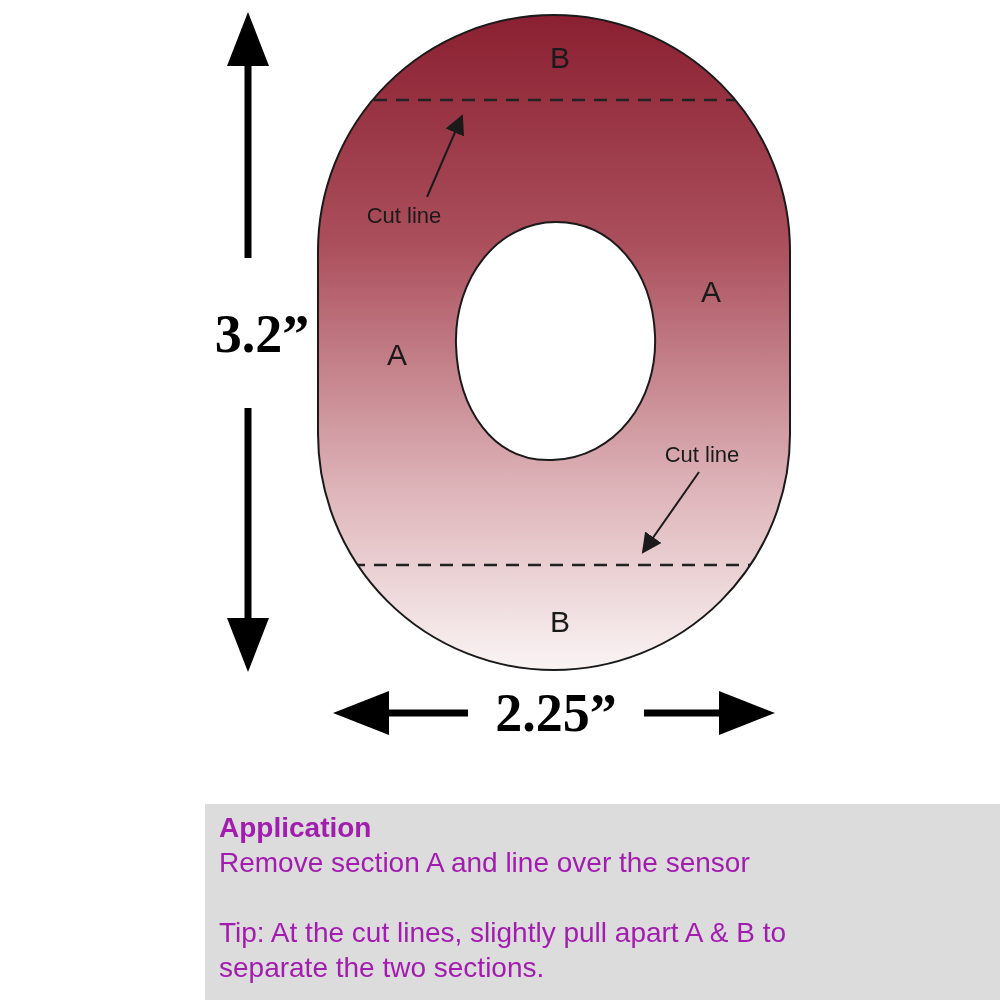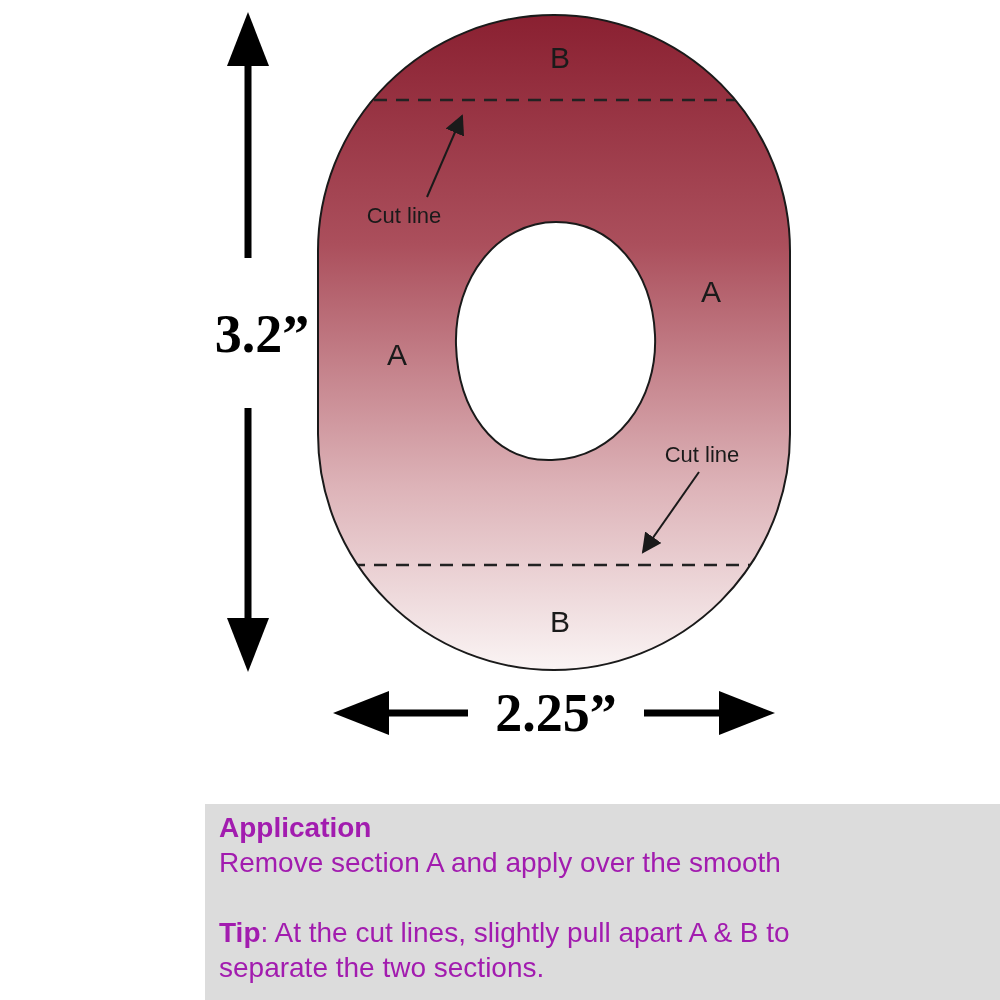--- a/index.html
+++ b/index.html
@@ -60,21 +60,21 @@
     height: 240px;
     background: #dcdcdc;
     box-sizing: border-box;
     padding: 6px 14px;
     color: #a21caf;
     font-size: 28px;
     line-height: 35px;
   }
   .info-title { font-weight: bold; }
   .info-tip { margin-top: 35px; width: 660px; }
-  .info-tip .tip-bold { font-weight: bold; }
+  .info-tip .tip-bold { font-weight: normal; }
 </style>
 </head>
 <body>
 
 <div class="page">
 
   <svg width="1000" height="755" viewBox="0 0 1000 755">
     <defs>
       <linearGradient id="patchGrad" x1="0" y1="0" x2="0" y2="1">
         <stop offset="0" stop-color="#8a2031"></stop>
@@ -120,17 +120,17 @@
       <polygon class="dim-head" points="333,713 389,691 389,735"></polygon>
       <line class="dim-line" x1="383" y1="713" x2="468" y2="713"></line>
       <text class="dim-label" x="556" y="731" text-anchor="middle">2.25”</text>
       <line class="dim-line" x1="644" y1="713" x2="726" y2="713"></line>
       <polygon class="dim-head" points="775,713 719,691 719,735"></polygon>
     </g>
   </svg>
 
   <div class="info-box">
     <div class="info-title">Application</div>
-    <div>Remove section A and apply over the smooth</div>
+    <div>Remove section A and line over the sensor</div>
     <div class="info-tip"><span class="tip-bold">Tip</span><span>: At the cut lines, slightly pull apart A &amp; B to separate the two sections.</span></div>
   </div>
 
 </div>
 
 </body></html>

